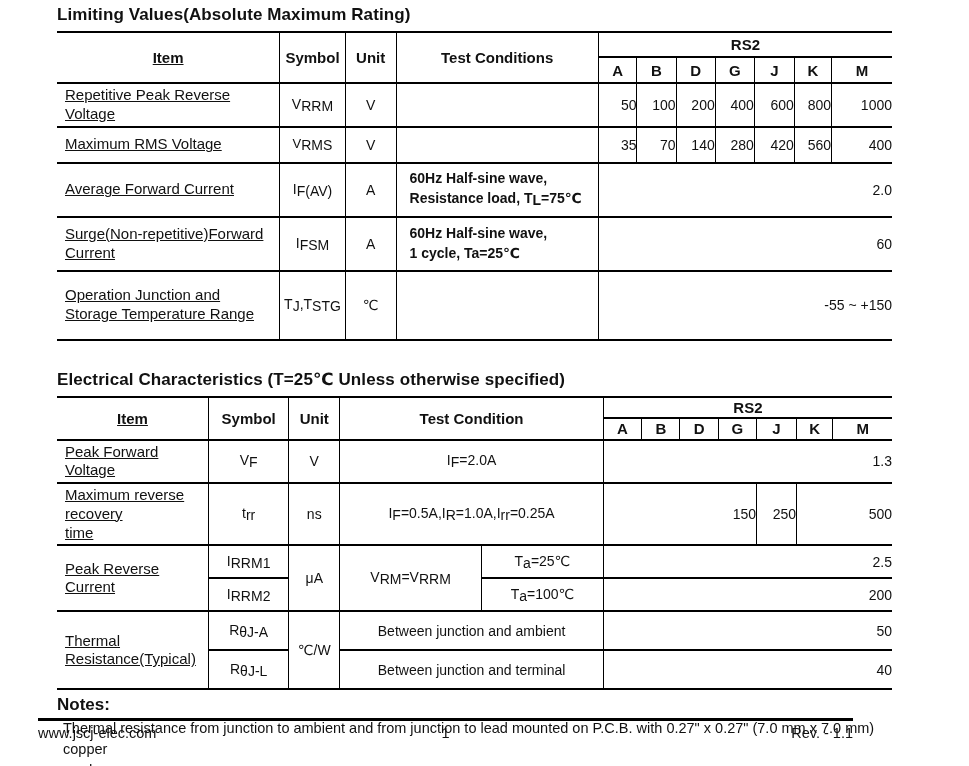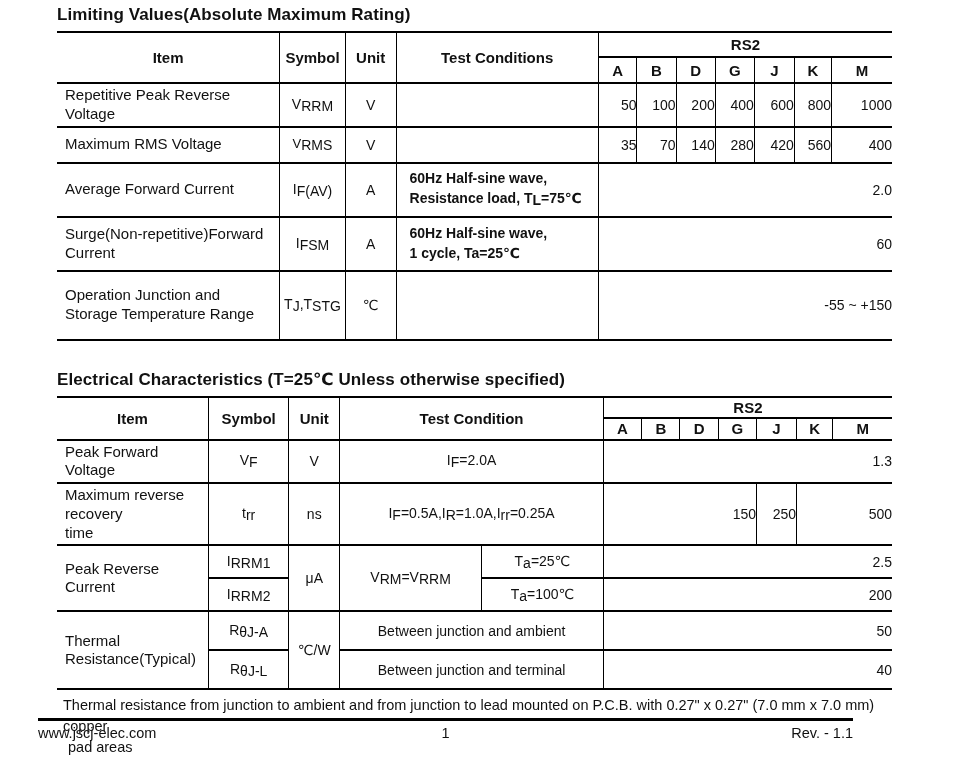--- a/index.html
+++ b/index.html
@@ -7,21 +7,21 @@
     width:892px;height:766px;background:#ffffff;position:relative;overflow:hidden;
     font-family:"Liberation Sans","DejaVu Sans",sans-serif;color:#111;
   }
   .content{padding:5px 0 0 57px;}
   .sec-title{font-size:17px;font-weight:bold;margin:0 0 6px 0;letter-spacing:.1px;}
   table{border-collapse:collapse;table-layout:fixed;}
   td,th{
     border:1px solid #000;border-top-width:2px;border-bottom-width:2px;
     padding:0;font-weight:normal;vertical-align:middle;overflow:hidden;
   }
-  .eL{border-left:none!important;}
+  .eL{border-left:none!important;text-decoration:underline;}
   .eR{border-right:none!important;}
   th.hd{font-size:15px;font-weight:bold;text-align:center;}
   .grade{font-size:15px;font-weight:bold;text-align:center;}
   .item{font-size:15px;text-align:left;padding:2px 4px 2px 8px;line-height:1.25;}
   .sym{font-size:14px;text-align:center;}
   .unit{font-size:14px;text-align:center;}
   .val{font-size:14px;text-align:right;}
   .cond-l{font-size:14px;text-align:left;padding-left:13px;line-height:1.4;font-weight:bold;}
   .cond-c{font-size:14px;text-align:center;}
   sub{font-size:14px;vertical-align:-2px;}
@@ -199,20 +199,21 @@
       </tr>
       <tr style="height:39px">
         <td class="sym">R<sub>θJ-L</sub></td>
         <td class="cond-c" colspan="2">Between junction and terminal</td>
         <td class="val eR" colspan="7">40</td>
       </tr>
     </tbody>
       </table>
 
     <div class="notes">
+      <div class="notes-title">Notes:</div>
       <div class="note-line">Thermal resistance from junction to ambient and from junction to lead mounted on P.C.B. with 0.27" x 0.27" (7.0 mm x 7.0 mm) copper</div>
       <div class="note-line second">pad areas</div>
     </div>
 
   </div>
 
   <div class="footer">
     <span class="center">1</span>
     <span class="left">www.jscj-elec.com</span>
     <span class="right">Rev. - 1.1</span>

